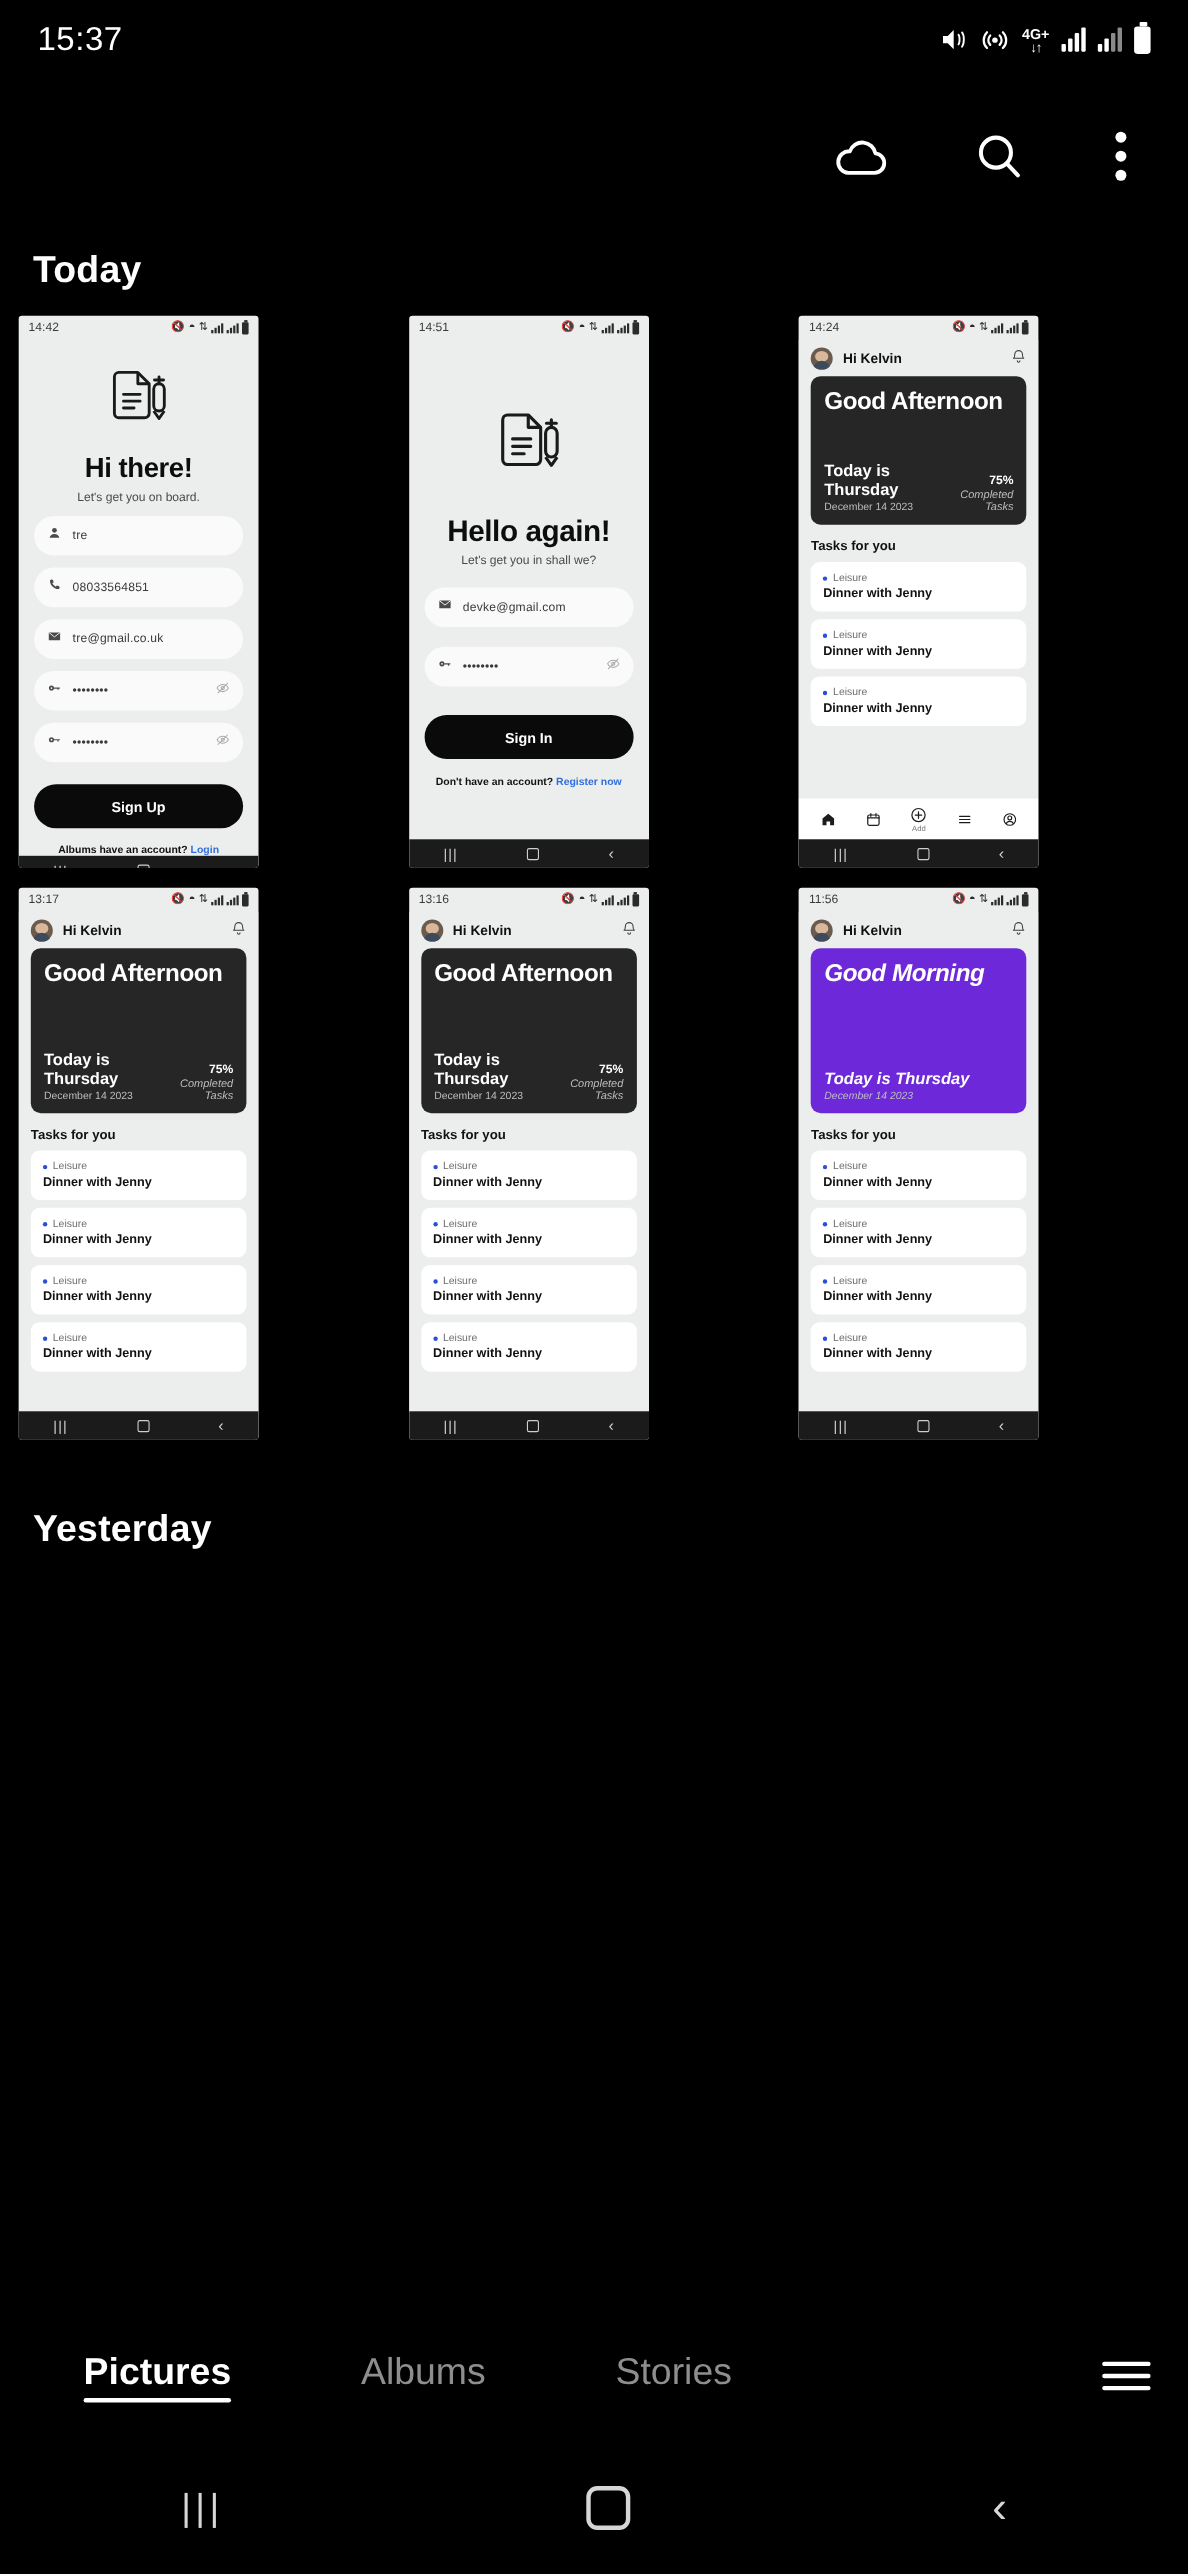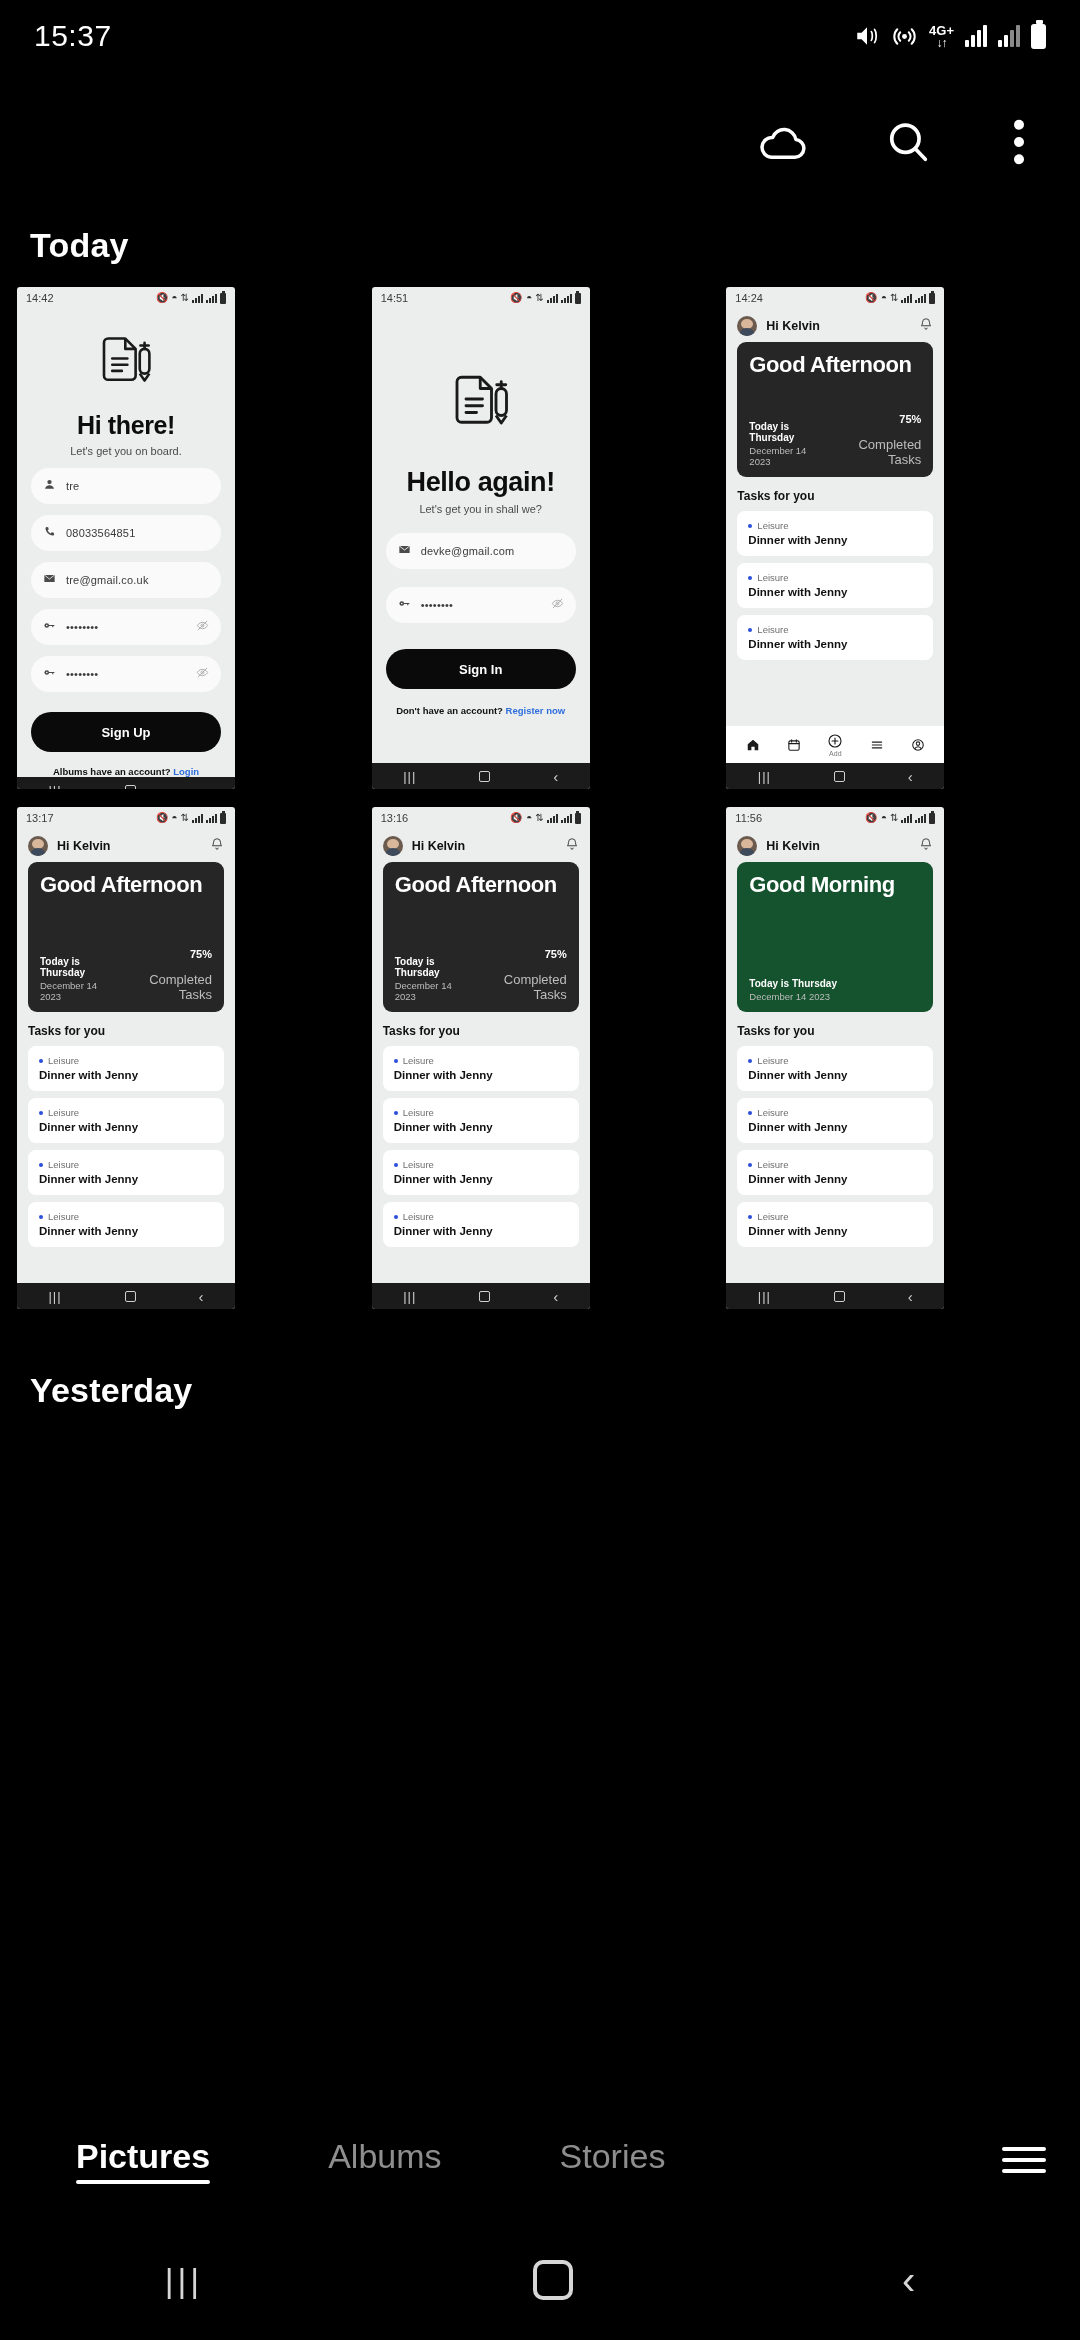--- a/index.html
+++ b/index.html
@@ -81,28 +81,28 @@
   .task-head { display:flex; align-items:center; gap:9px; padding:7px 11px 6px; }
   .avatar { width:20px;height:20px;border-radius:50%;overflow:hidden;flex-shrink:0;
             background:#6b5a4e; position:relative; }
   .avatar:before{content:"";position:absolute;left:4px;top:3px;width:12px;height:10px;border-radius:50%;background:#d8b79a;}
   .avatar:after{content:"";position:absolute;left:2px;top:12px;width:16px;height:10px;border-radius:8px 8px 0 0;background:#3d4a5c;}
   .task-head .hi { font-size:12.5px; font-weight:700; color:#111; }
   .task-head .bell { margin-left:auto; opacity:.85; }
 
   .banner { margin:0 11px; background:#262626; border-radius:9px; padding:11px 12px 10px;
             color:#fff; display:flex; flex-direction:column; }
-  .banner.pure { background:#14532d; }
+  .banner.pure { background:#6d28d9;font-style:italic; }
   .banner h3 { font-size:22px; font-weight:700; line-height:1.08; letter-spacing:-.4px; }
   .banner .meta { display:flex; justify-content:space-between; align-items:flex-end; margin-top:auto; padding-top:12px; }
-  .banner .m-l .l1 { font-size:10px; font-weight:700; }
+  .banner .m-l .l1 { font-size:15px; font-weight:700; }
   .banner .m-l .l2 { font-size:9.5px; color:#bdbdbd; margin-top:2px; }
   .banner .m-r { text-align:right; }
   .banner .m-r .r1 { font-size:11px; font-weight:700; }
-  .banner .m-r .r2 { font-size:13px; color:#bdbdbd; margin-top:12px; }
+  .banner .m-r .r2 { font-size:10px; color:#bdbdbd; margin-top:2px;font-style:italic; }
 
   .tasks-label { font-size:12px; font-weight:700; color:#111; padding:12px 11px 8px; }
   .task-list { padding:0 11px; display:flex; flex-direction:column; gap:7px; }
   .task-card { background:#fff; border-radius:8px; padding:9px 11px 10px; }
   .task-card .cat { font-size:9.5px; color:#6e6e6e; display:flex; align-items:center; gap:5px; }
   .task-card .cat .dot { width:4px;height:4px;border-radius:50%;background:#2b4fd6; }
   .task-card .ttl { font-size:11.5px; font-weight:700; color:#111; margin-top:3px; }
 
   .tabbar { margin-top:auto; background:#fff; display:flex; align-items:center;
             justify-content:space-around; padding:7px 6px 6px; flex-shrink:0; }

